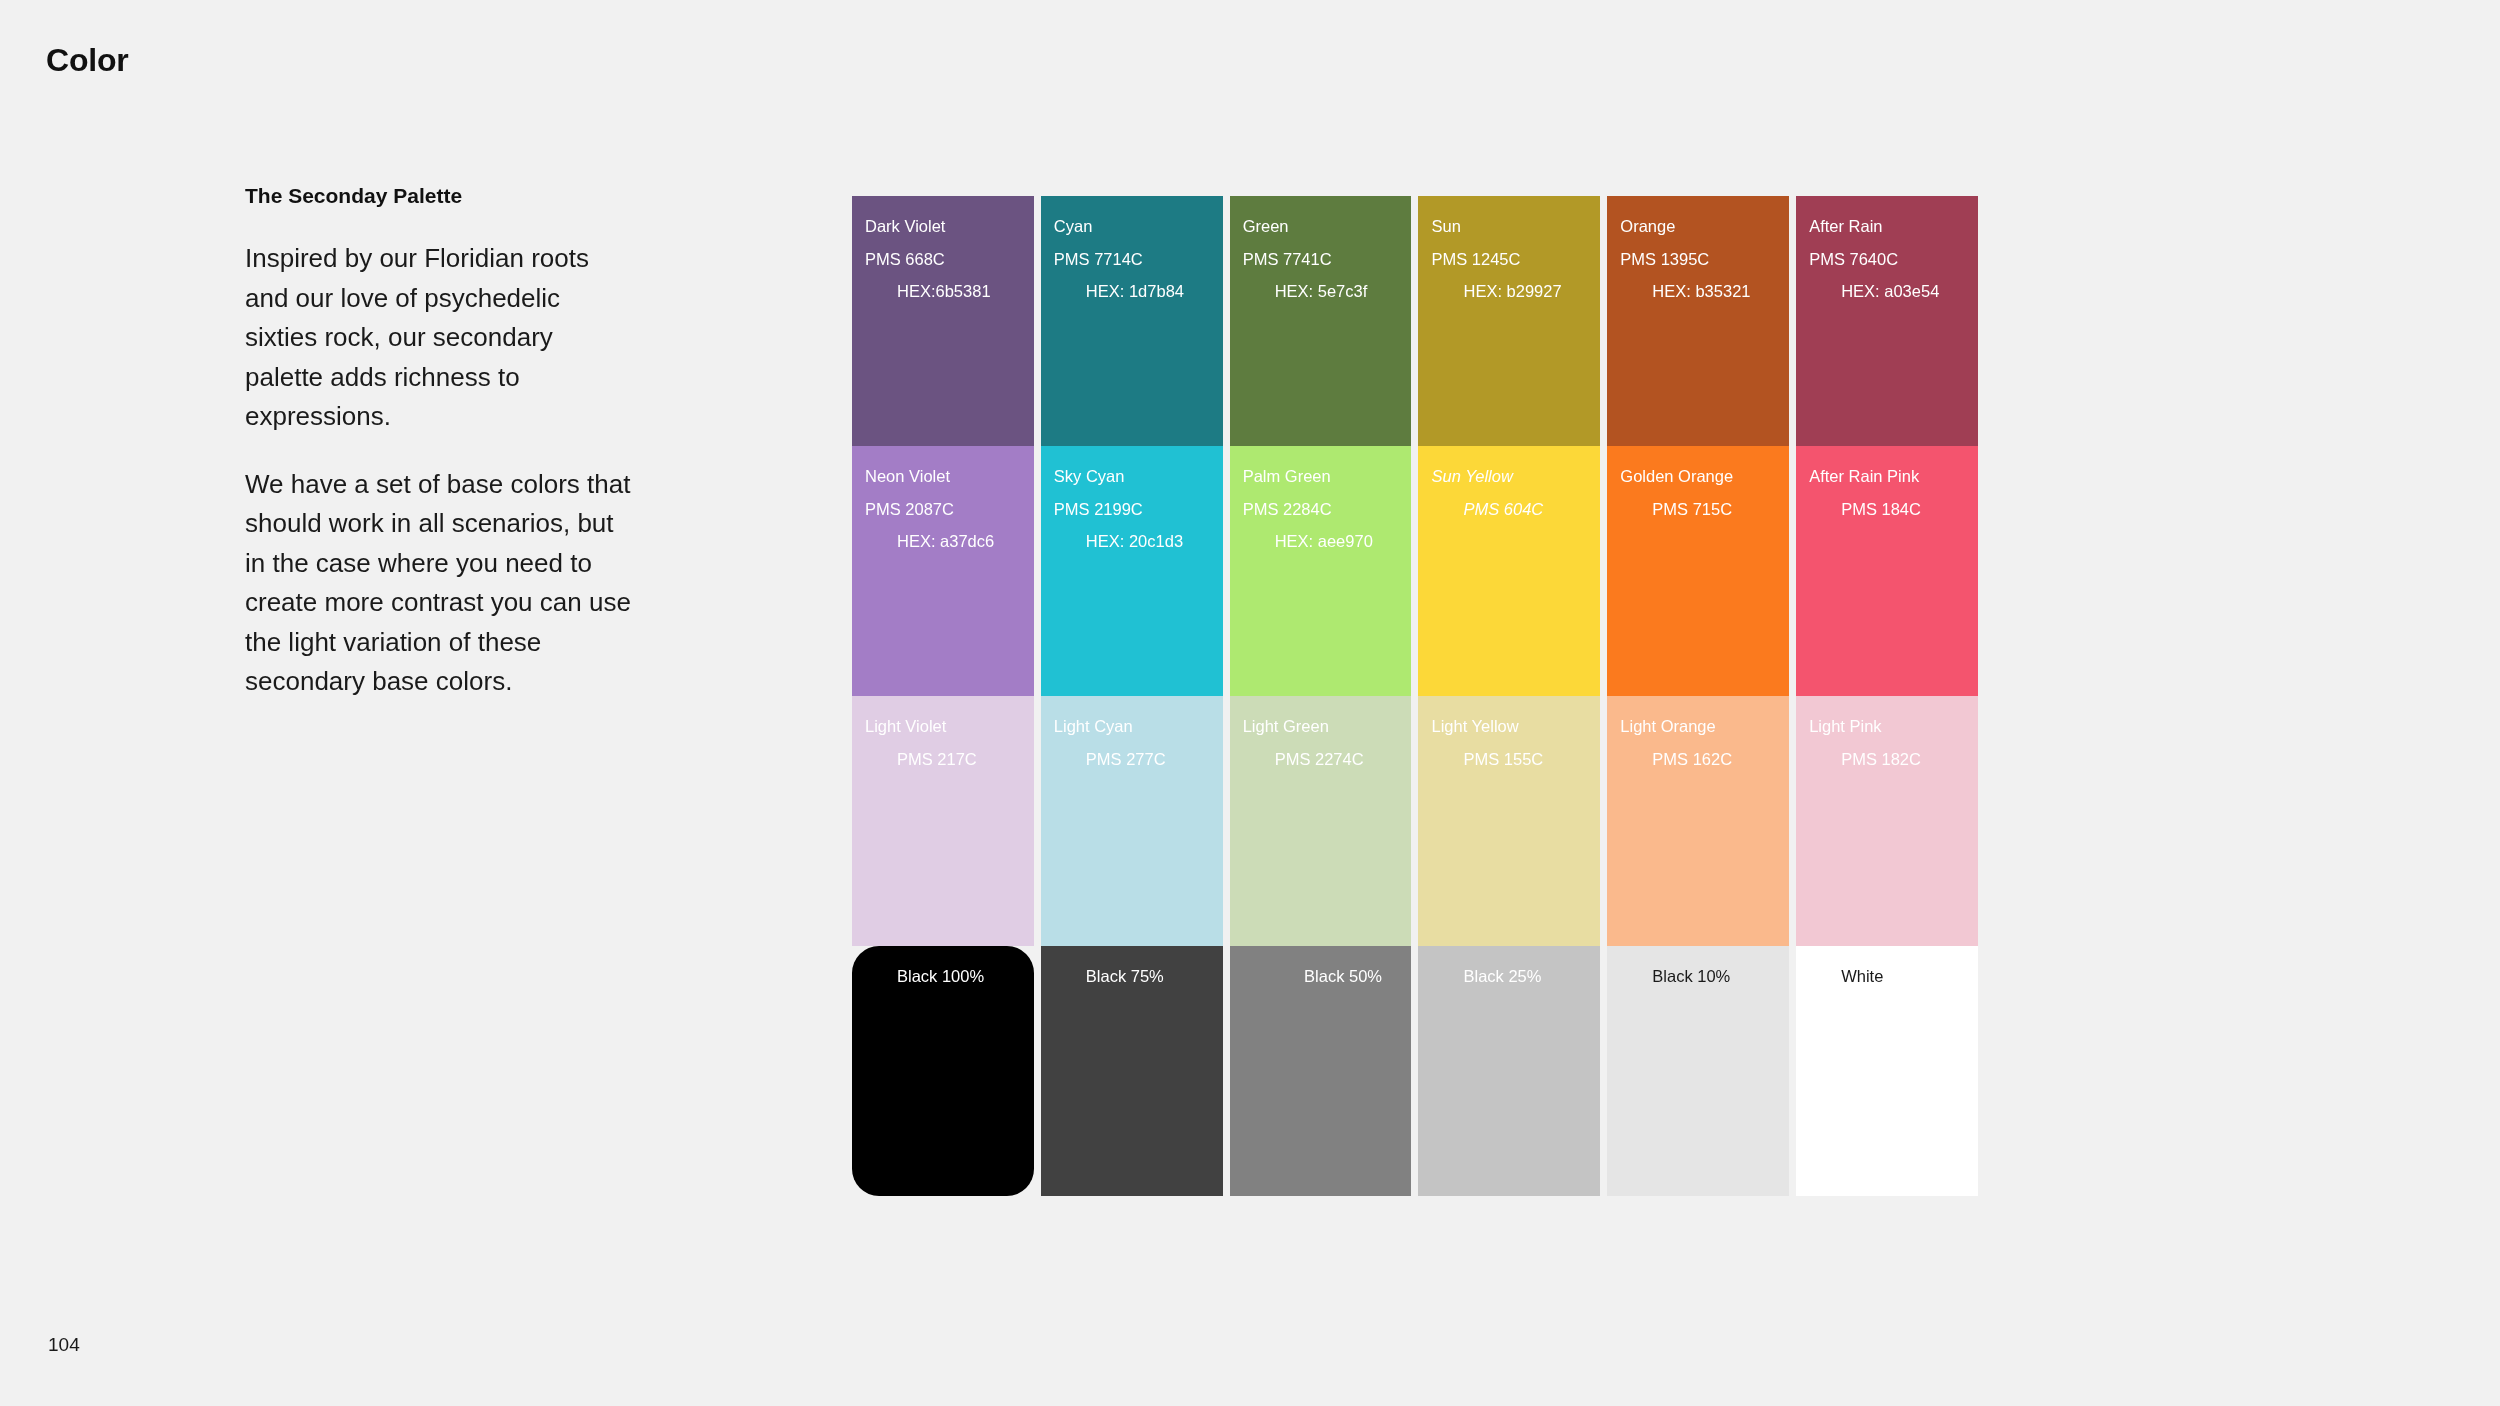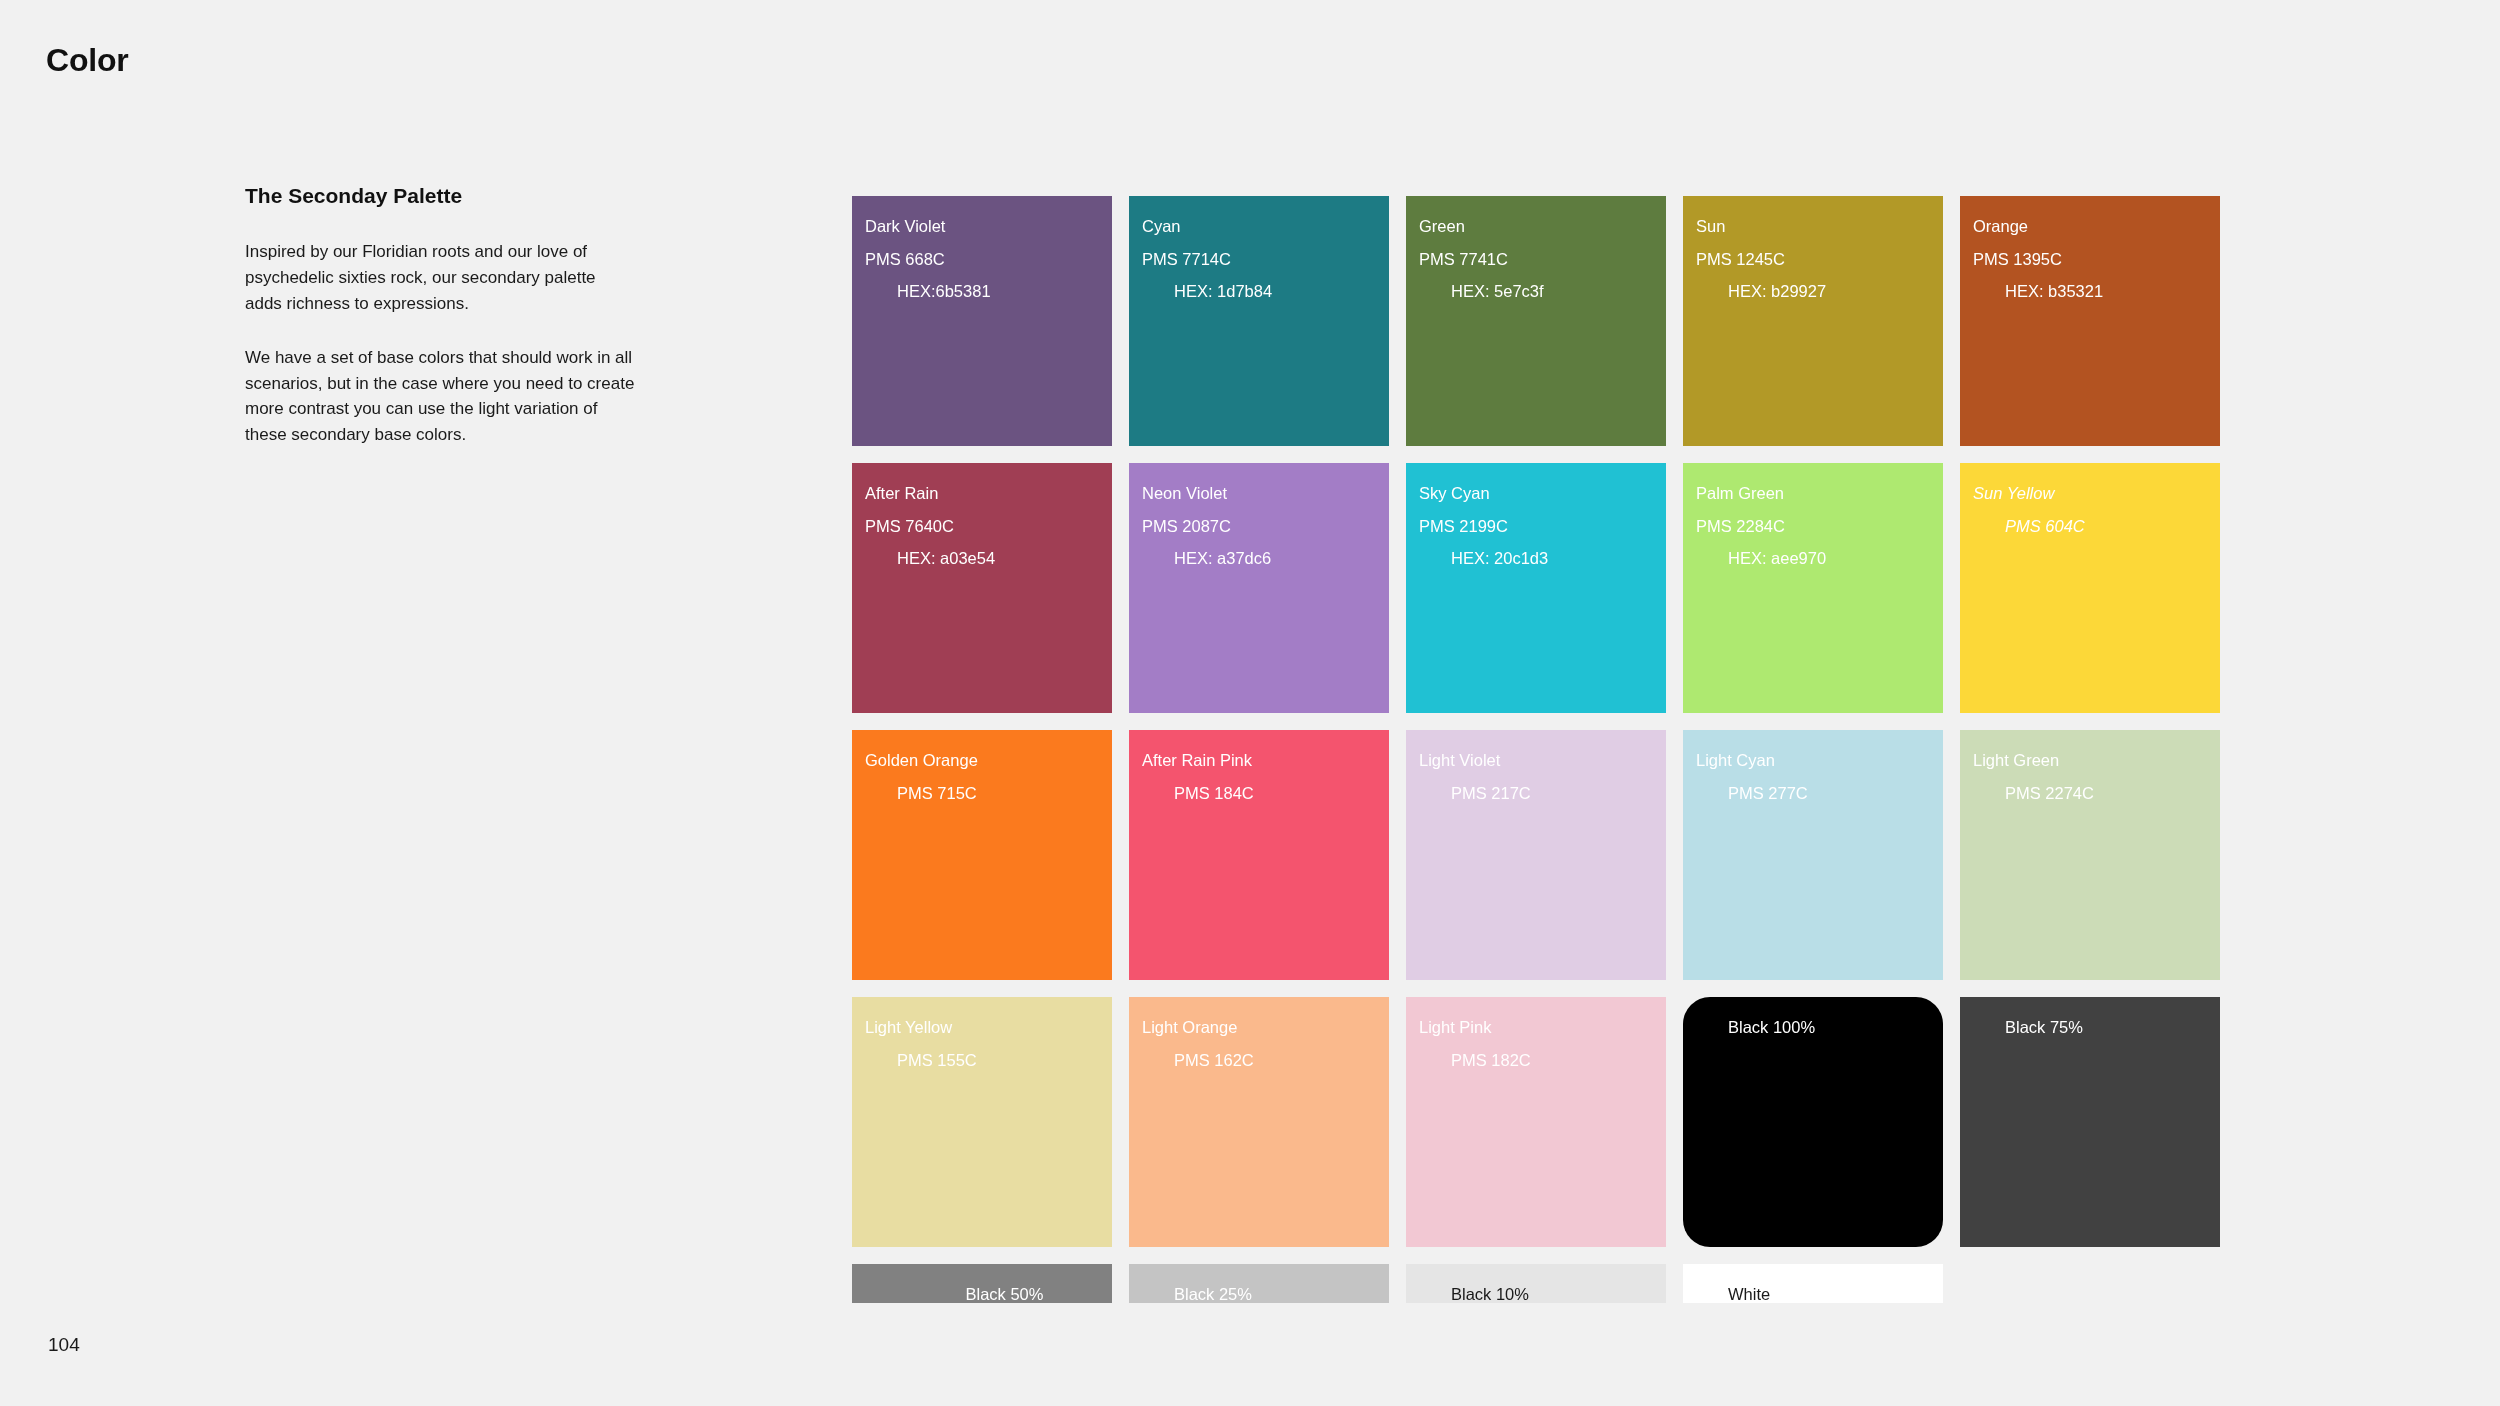--- a/index.html
+++ b/index.html
@@ -49,42 +49,41 @@
 
   .copy-heading {
     font-size: 21px;
     font-weight: bold;
     color: #111111;
     line-height: 1.3;
     margin-bottom: 30px;
   }
 
   .copy-paragraph {
-    font-size: 17px;
+    font-size: 26px;
     font-weight: 400;
     color: #1a1a1a;
     line-height: 1.52;
     margin-bottom: 28px;
     max-width: 392px;
   }
 
   .copy-paragraph:last-child { margin-bottom: 0; }
 
   
   .swatch-grid {
     position: absolute;
     left: 852px;
     top: 196px;
-    width: 1368px;
+    width: 1126px;
     display: grid;
-    grid-template-columns: repeat(5, 1fr);
+    grid-template-columns: repeat(6, 1fr);
     grid-template-rows: repeat(4, 250px);
     column-gap: 7px;
     row-gap: 0px;
-    gap: 17px;
   }
 
   .swatch {
     position: relative;
     padding: 22px 0 0 13px;
     overflow: hidden;
   }
 
   .swatch-line {
     font-size: 16.5px;

